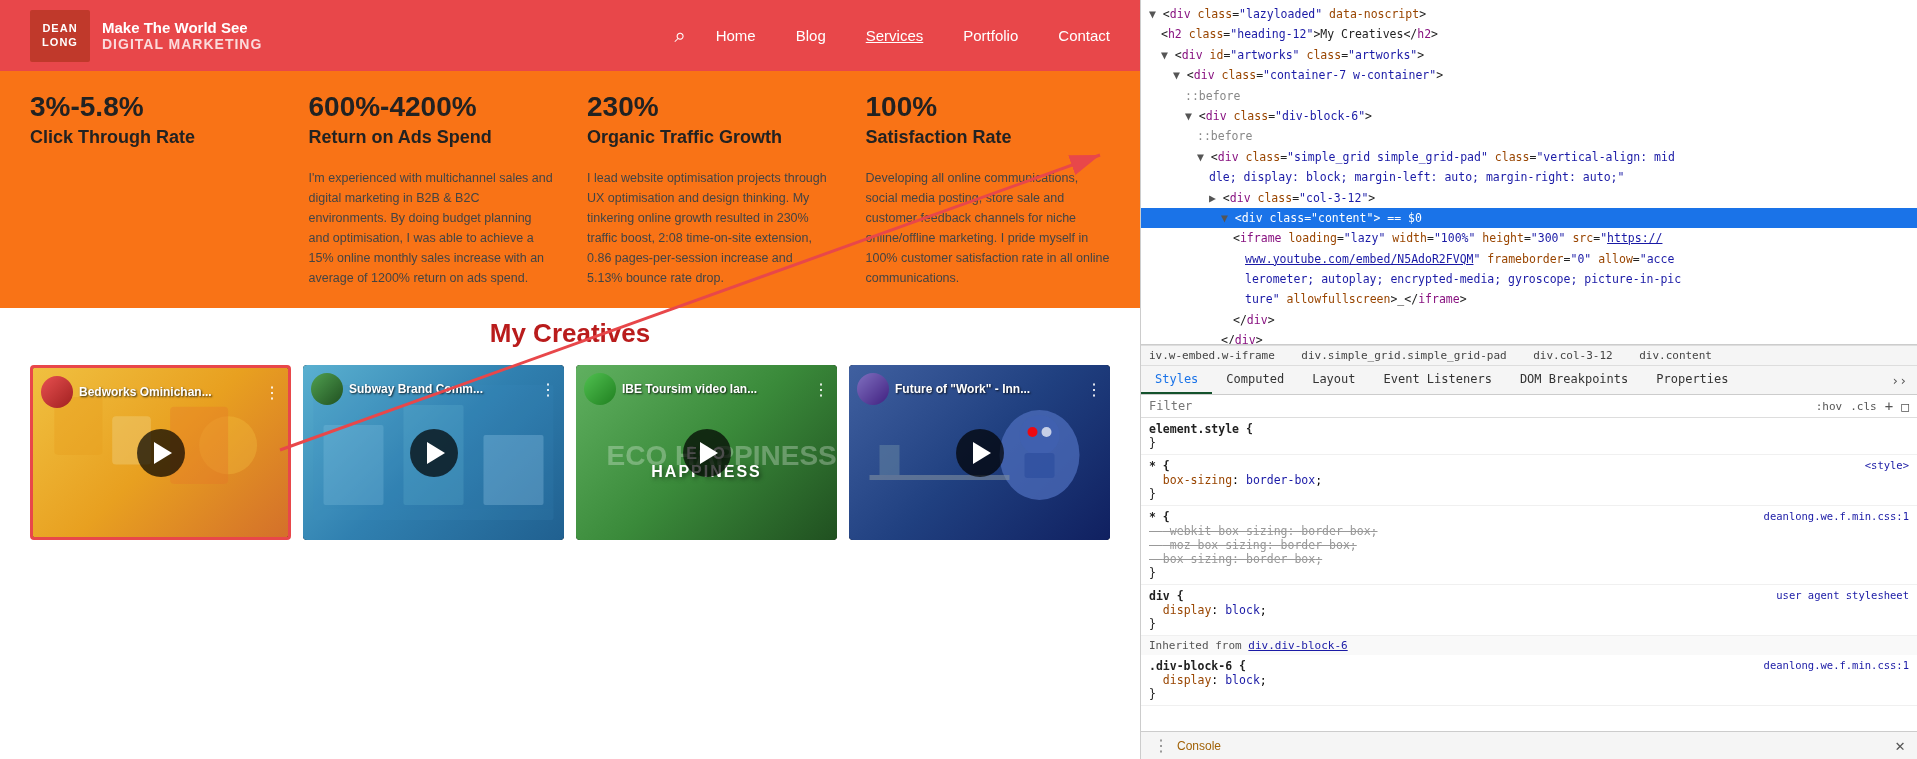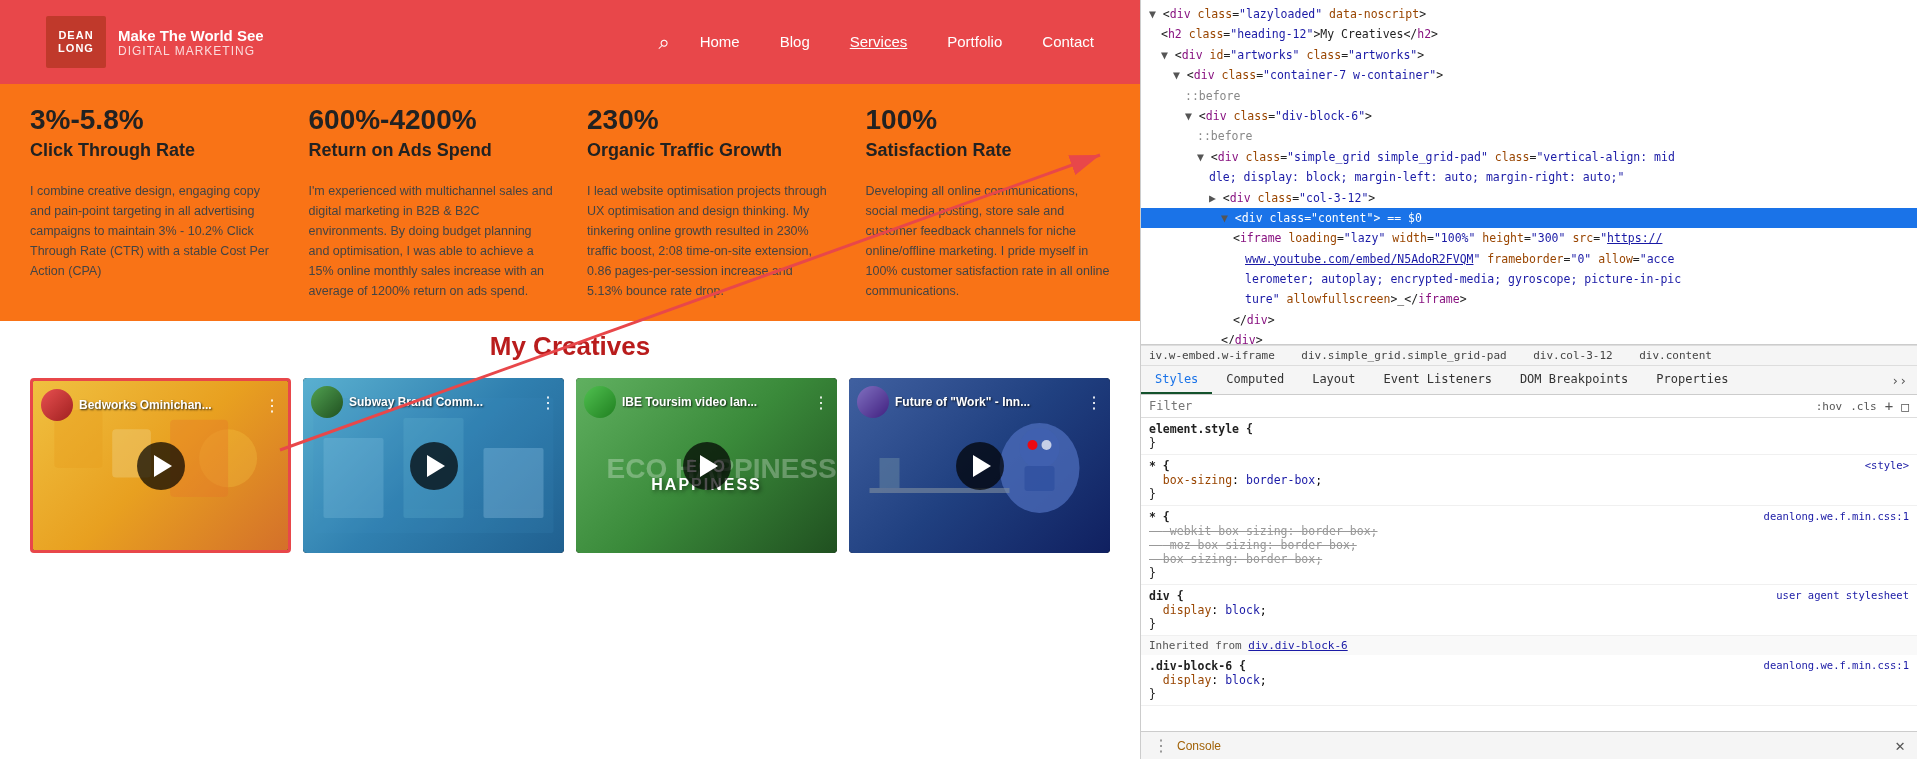--- a/index.html
+++ b/index.html
@@ -3,22 +3,22 @@
   <meta charset="utf-8">
   <style>
     * { box-sizing: border-box; margin: 0; padding: 0; }
     body { font-family: Arial, sans-serif; display: flex; width: 1917px; height: 759px; overflow: hidden; background: #fff; }
 
     
     .navbar {
       background: #e8474a;
       display: flex;
       align-items: center;
-      padding: 0 46px;
-      height: 84px;
+      padding: 0 30px;
+      height: 71px;
     }
     .logo-area {
       display: flex;
       align-items: center;
       gap: 12px;
       margin-right: auto;
     }
     .logo-box {
       background: #c0392b;
       width: 60px;
@@ -350,38 +350,37 @@
 
 <div id="website-container">
 
   <nav class="navbar">
     <div class="logo-area">
       <div class="logo-box">
         <span style="font-size:11px; line-height:1.2;">DEAN<br>LONG</span>
       </div>
       <div>
         <div style="color:white; font-size:15px; font-weight:700;">Make The World See</div>
-        <div style="color:rgba(255,255,255,0.8); font-size:12px; letter-spacing:1px;">DIGITAL MARKETING</div>
+        <div style="color:rgba(255,255,255,0.8); font-size:14px; letter-spacing:1px;font-weight:bold;">DIGITAL MARKETING</div>
       </div>
     </div>
     <span class="nav-search">⌕</span>
     <ul class="nav-links">
       <li><a href="#">Home</a></li>
       <li><a href="#">Blog</a></li>
       <li><a href="#" style="text-decoration:underline;">Services</a></li>
       <li><a href="#">Portfolio</a></li>
       <li><a href="#">Contact</a></li>
     </ul>
   </nav>
 
   <div class="stats-section">
     <div class="stat-item">
       <div class="stat-number">3%-5.8%</div>
       <div class="stat-title">Click Through Rate</div>
-      <div class="stat-desc">I combine creative design, engaging copy and pain-point targeting in all advertising campaigns to maintain 3% - 10.2% Click Through Rate (CTR) with a stable Cost Per Action (CPA)</div>
     </div>
     <div class="stat-item">
       <div class="stat-number">600%-4200%</div>
       <div class="stat-title">Return on Ads Spend</div>
       <div class="stat-desc">I'm experienced with multichannel sales and digital marketing in B2B &amp; B2C environments. By doing budget planning and optimisation, I was able to achieve a 15% online monthly sales increase with an average of 1200% return on ads spend.</div>
     </div>
     <div class="stat-item">
       <div class="stat-number">230%</div>
       <div class="stat-title">Organic Traffic Growth</div>
       <div class="stat-desc">I lead website optimisation projects through UX optimisation and design thinking. My tinkering online growth resulted in 230% traffic boost, 2:08 time-on-site extension, 0.86 pages-per-session increase and 5.13% bounce rate drop.</div>

